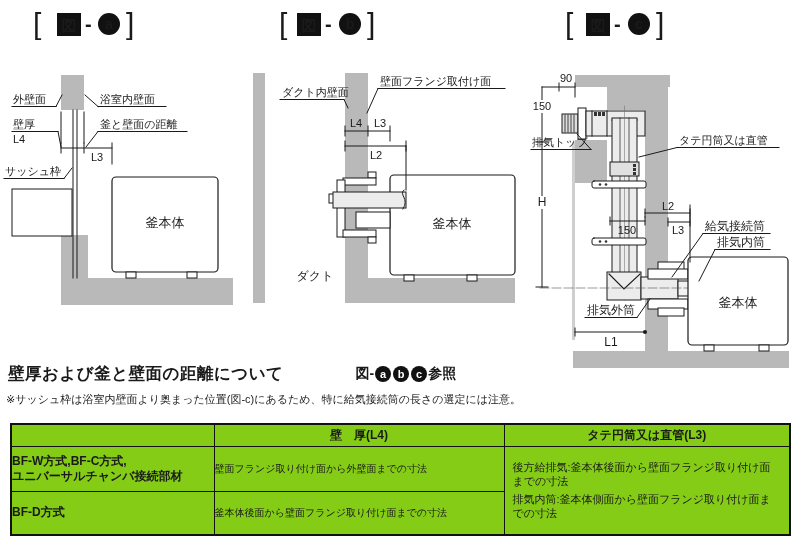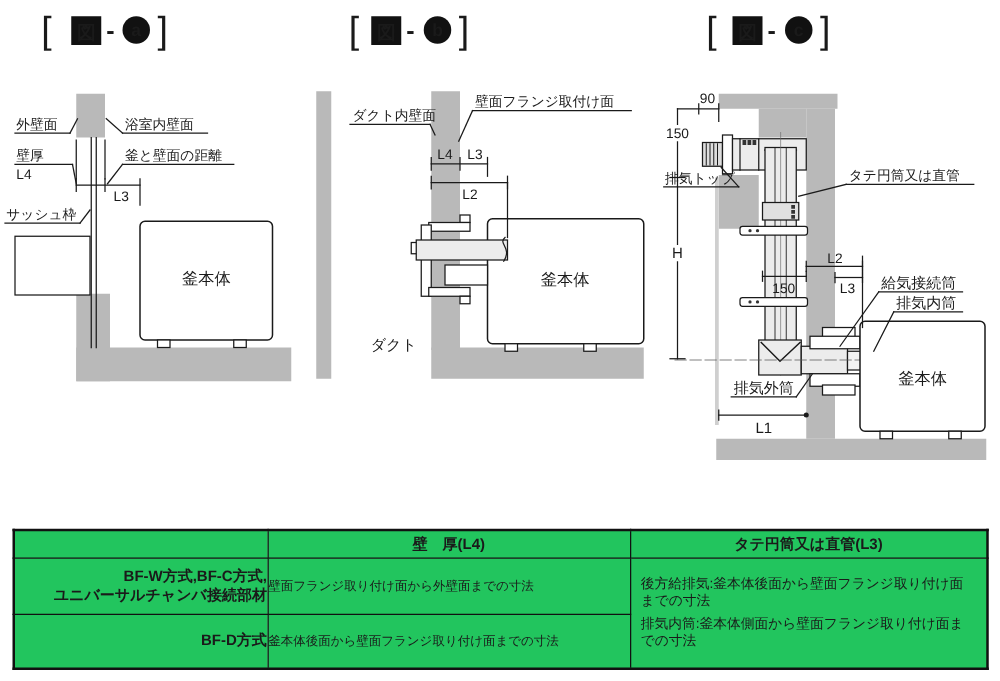--- a/index.html
+++ b/index.html
@@ -5,25 +5,25 @@
   html,body{margin:0;padding:0;background:#fff;}
   body{font-family:"Liberation Sans","DejaVu Sans",sans-serif;color:#1a1a1a;}
   .page{position:relative;width:800px;height:545px;background:#ffffff;overflow:hidden;}
   svg text{font-family:"Liberation Sans","DejaVu Sans",sans-serif;fill:#1a1a1a;}
   .heading-row{position:absolute;left:8px;top:363px;display:flex;align-items:center;white-space:nowrap;}
   .heading-row h1{margin:0;font-size:16.5px;font-weight:bold;letter-spacing:0.5px;}
   .fig-ref{display:flex;align-items:center;margin-left:72px;font-weight:bold;font-size:14px;}
   .badge{display:inline-block;width:16px;height:16px;border-radius:50%;background:#111;color:#fff;font-size:11px;font-weight:bold;line-height:16px;text-align:center;margin:0 1px;}
   .note{position:absolute;left:6px;top:392px;font-size:11px;letter-spacing:0px;}
   .spec-table{position:absolute;left:10px;top:423px;width:779px;border-collapse:collapse;table-layout:fixed;}
-  .spec-table th,.spec-table td{border:1px solid #111;padding:0;background:#22c55e;vertical-align:middle;}
+  .spec-table th,.spec-table td{border:1px solid #111;padding:0;background:#84cc16;vertical-align:middle;}
   .spec-table{border:2px solid #111;}
   .spec-table th{font-size:12px;font-weight:bold;height:21px;}
   .cell-diagonal{background-image:linear-gradient(to bottom right,transparent 49.2%,#111 49.2%,#111 50.8%,transparent 50.8%);}
-  .method-cell{font-size:12px;font-weight:bold;text-align:right;line-height:1.25;}
+  .method-cell{font-size:12px;font-weight:bold;text-align:left;line-height:1.25;}
   .desc-cell{font-size:10px;padding-left:14px;}
   .merged-cell div{text-align:left;font-size:11px;line-height:1.3;margin:3px 8px;}
   .row1{height:45px;}
   .row2{height:43px;}
 </style>
 </head>
 <body>
 
 <div class="page">
 
@@ -232,20 +232,31 @@
     <line x1="715" y1="249.5" x2="770" y2="249.5" stroke="#1a1a1a"></line>
     <line x1="715" y1="249.5" x2="699" y2="281" stroke="#1a1a1a"></line>
     <text x="587" y="314" font-size="12">排気外筒</text>
     <line x1="585" y1="317.5" x2="637" y2="317.5" stroke="#1a1a1a"></line>
     <line x1="637" y1="317.5" x2="650" y2="299" stroke="#1a1a1a"></line>
   </g>
   </g>
 </svg>
 
 
+<div class="heading-row">
+  <h1>壁厚および釜と壁面の距離について</h1>
+  <div class="fig-ref">
+    <span>図-</span>
+    <span class="badge">a</span>
+    <span class="badge">b</span>
+    <span class="badge">c</span>
+    <span>参照</span>
+  </div>
+</div>
+<div class="note">※サッシュ枠は浴室内壁面より奥まった位置(図-c)にあるため、特に給気接続筒の長さの選定には注意。</div>
 
 
 <table class="spec-table">
   <colgroup>
         <col style="width:203px">
         <col style="width:290px">
         <col style="width:286px">
       </colgroup>
   <tbody>
         <tr>

